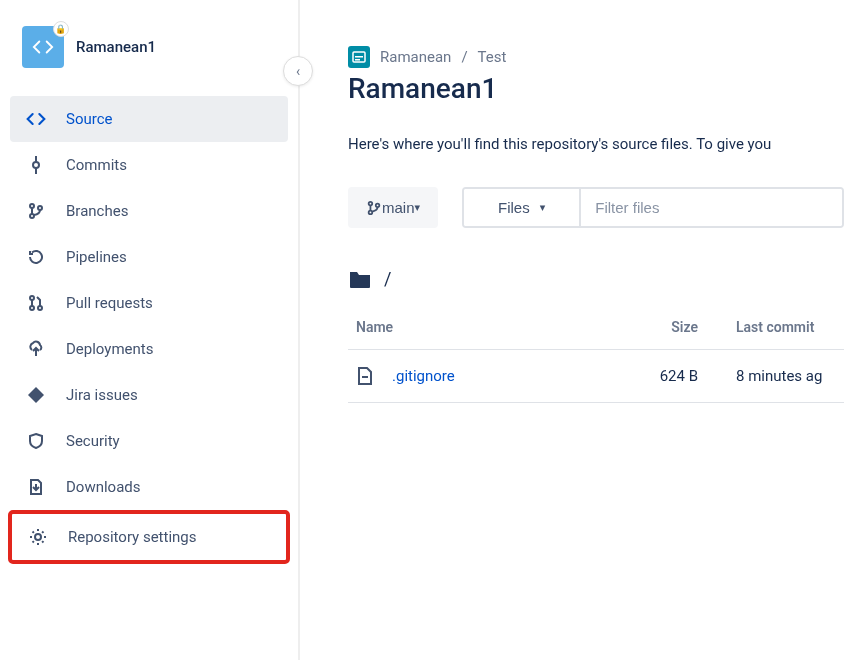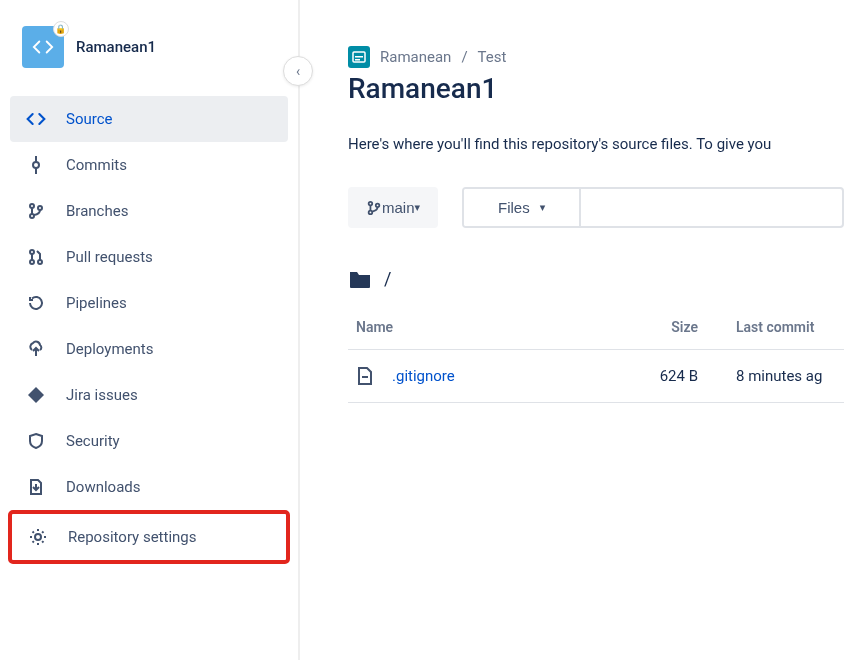--- a/index.html
+++ b/index.html
@@ -242,35 +242,35 @@
               <circle cx="5" cy="14" r="2"></circle>
               <circle cx="13" cy="6" r="2"></circle>
               <path d="M5 6 V12 M13 8 Q13 12 7 13"></path>
             </svg>
         </span>
         <span>Branches</span>
       </li>
       <li class="nav-item">
         <span class="icon">
           <svg width="18" height="18" viewBox="0 0 18 18" fill="none" stroke="#42526e" stroke-width="2">
+              <path d="M3 9 a6 6 0 1 0 2 -4.5 M3 3 v3 h3"></path>
+            </svg>
+        </span>
+        <span>Pipelines</span>
+      </li>
+      <li class="nav-item">
+        <span class="icon">
+          <svg width="18" height="18" viewBox="0 0 18 18" fill="none" stroke="#42526e" stroke-width="2">
               <circle cx="5" cy="4" r="2"></circle>
               <circle cx="5" cy="14" r="2"></circle>
               <circle cx="13" cy="14" r="2"></circle>
               <path d="M5 6 V12 M13 12 V6 L10 3"></path>
             </svg>
         </span>
         <span>Pull requests</span>
-      </li>
-      <li class="nav-item">
-        <span class="icon">
-          <svg width="18" height="18" viewBox="0 0 18 18" fill="none" stroke="#42526e" stroke-width="2">
-              <path d="M3 9 a6 6 0 1 0 2 -4.5 M3 3 v3 h3"></path>
-            </svg>
-        </span>
-        <span>Pipelines</span>
       </li>
       <li class="nav-item">
         <span class="icon">
           <svg width="18" height="18" viewBox="0 0 18 18" fill="none" stroke="#42526e" stroke-width="2">
               <path d="M5 10 a4 4 0 0 1 1-7 a4 4 0 0 1 7 2 a3 3 0 0 1 0 5 M9 8 v8 M6 11 l3-3 3 3"></path>
             </svg>
         </span>
         <span>Deployments</span>
       </li>
       <li class="nav-item">
@@ -343,20 +343,21 @@
           </svg>
         <span>main</span>
         <span class="chev">▾</span>
       </button>
 
       <div class="filter-group">
         <button class="files-btn">
           <span>Files</span>
           <span class="chev">▾</span>
         </button>
+        <input class="filter-input" placeholder="Filter files" style="">
       </div>
     </div>
 
     <div class="path-row">
       <svg width="24" height="20" viewBox="0 0 24 20" fill="#253858">
           <path d="M2 3 h7 l2 3 h11 v12 a1 1 0 0 1 -1 1 H3 a1 1 0 0 1 -1 -1 Z"></path>
         </svg>
       <span>/</span>
     </div>
 

